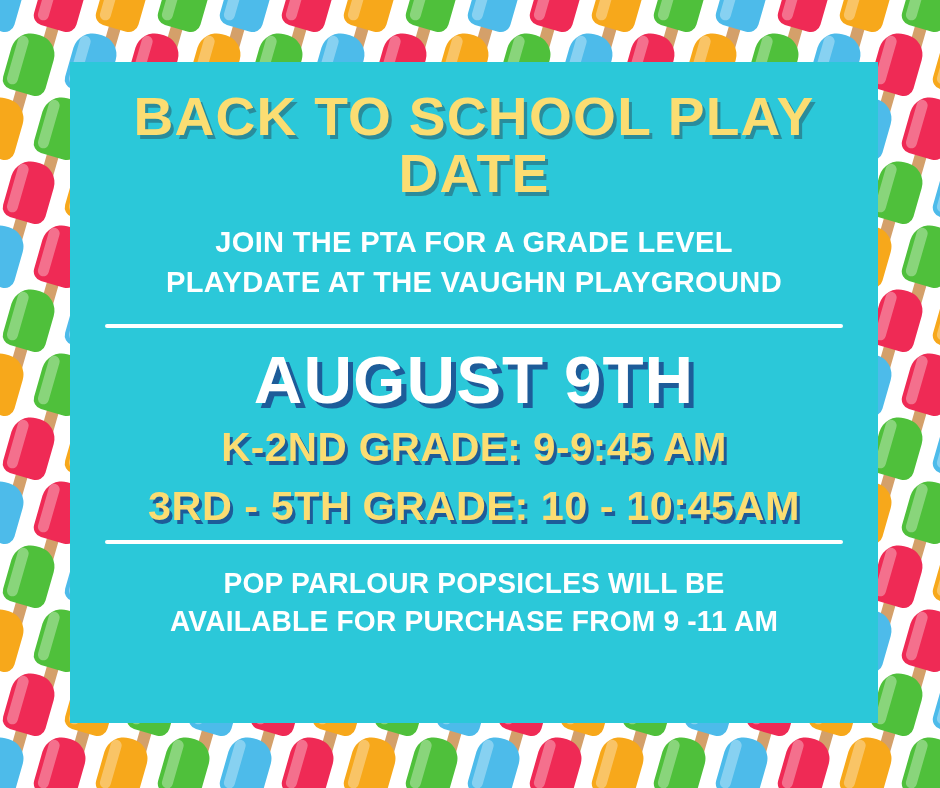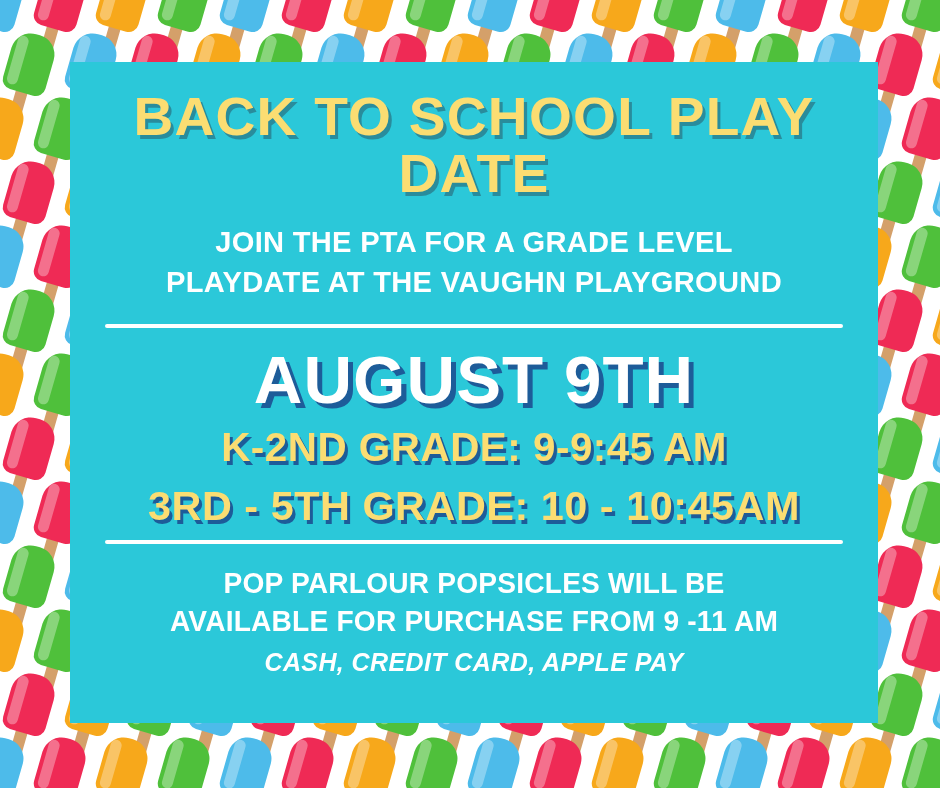--- a/index.html
+++ b/index.html
@@ -1417,16 +1417,15 @@
 
     <p class="gradeline second">3RD - 5TH GRADE: 10 - 10:45AM</p>
 
     <div class="rule bottom"></div>
 
     <p class="footer">
       <span>POP PARLOUR POPSICLES WILL BE</span><br>
       <span>AVAILABLE FOR PURCHASE FROM 9 -11 AM</span>
     </p>
 
-    <p class="payment">CASH, CREDIT CARD, APPLE PAY</p>
 
   </div>
 </div>
 
 </body></html>

